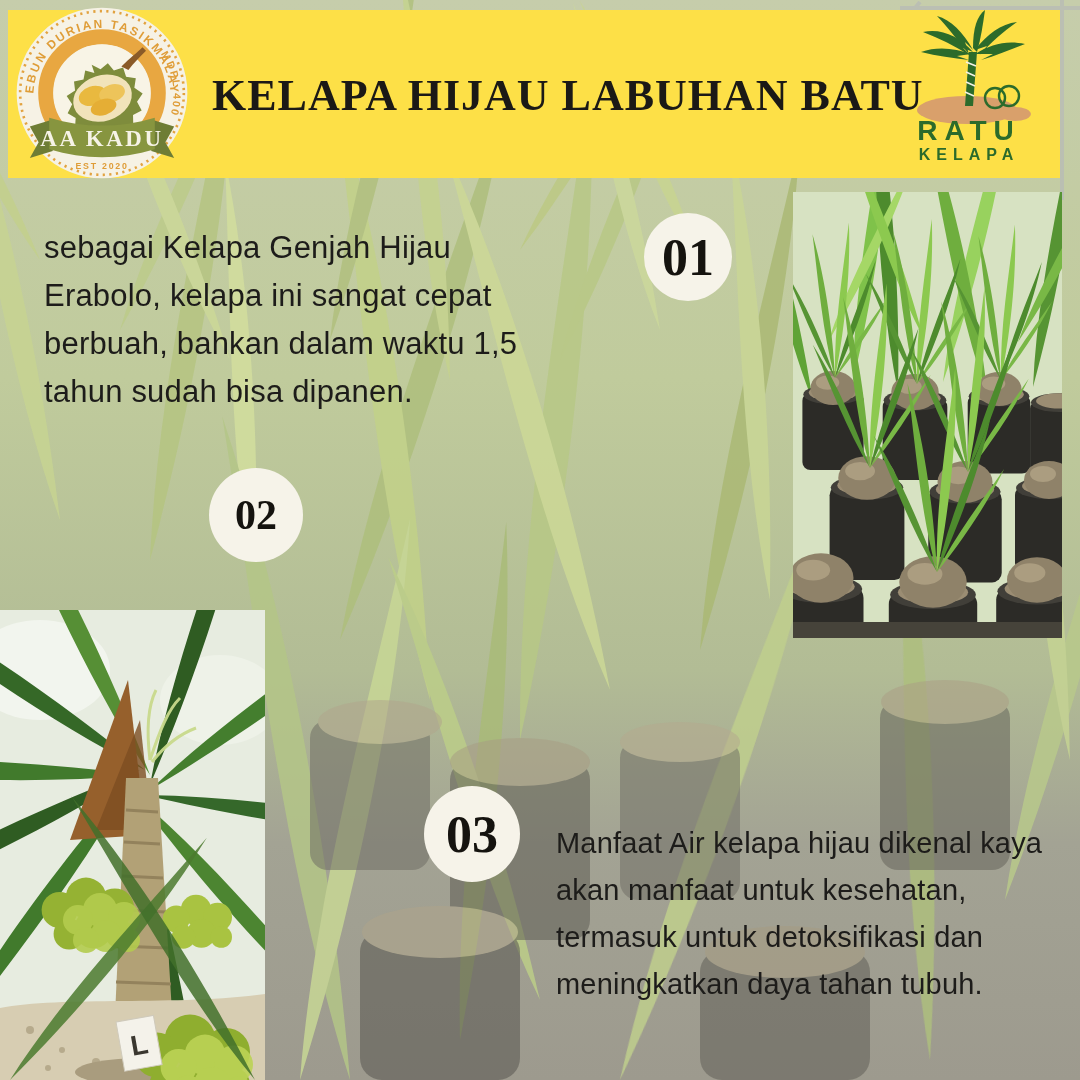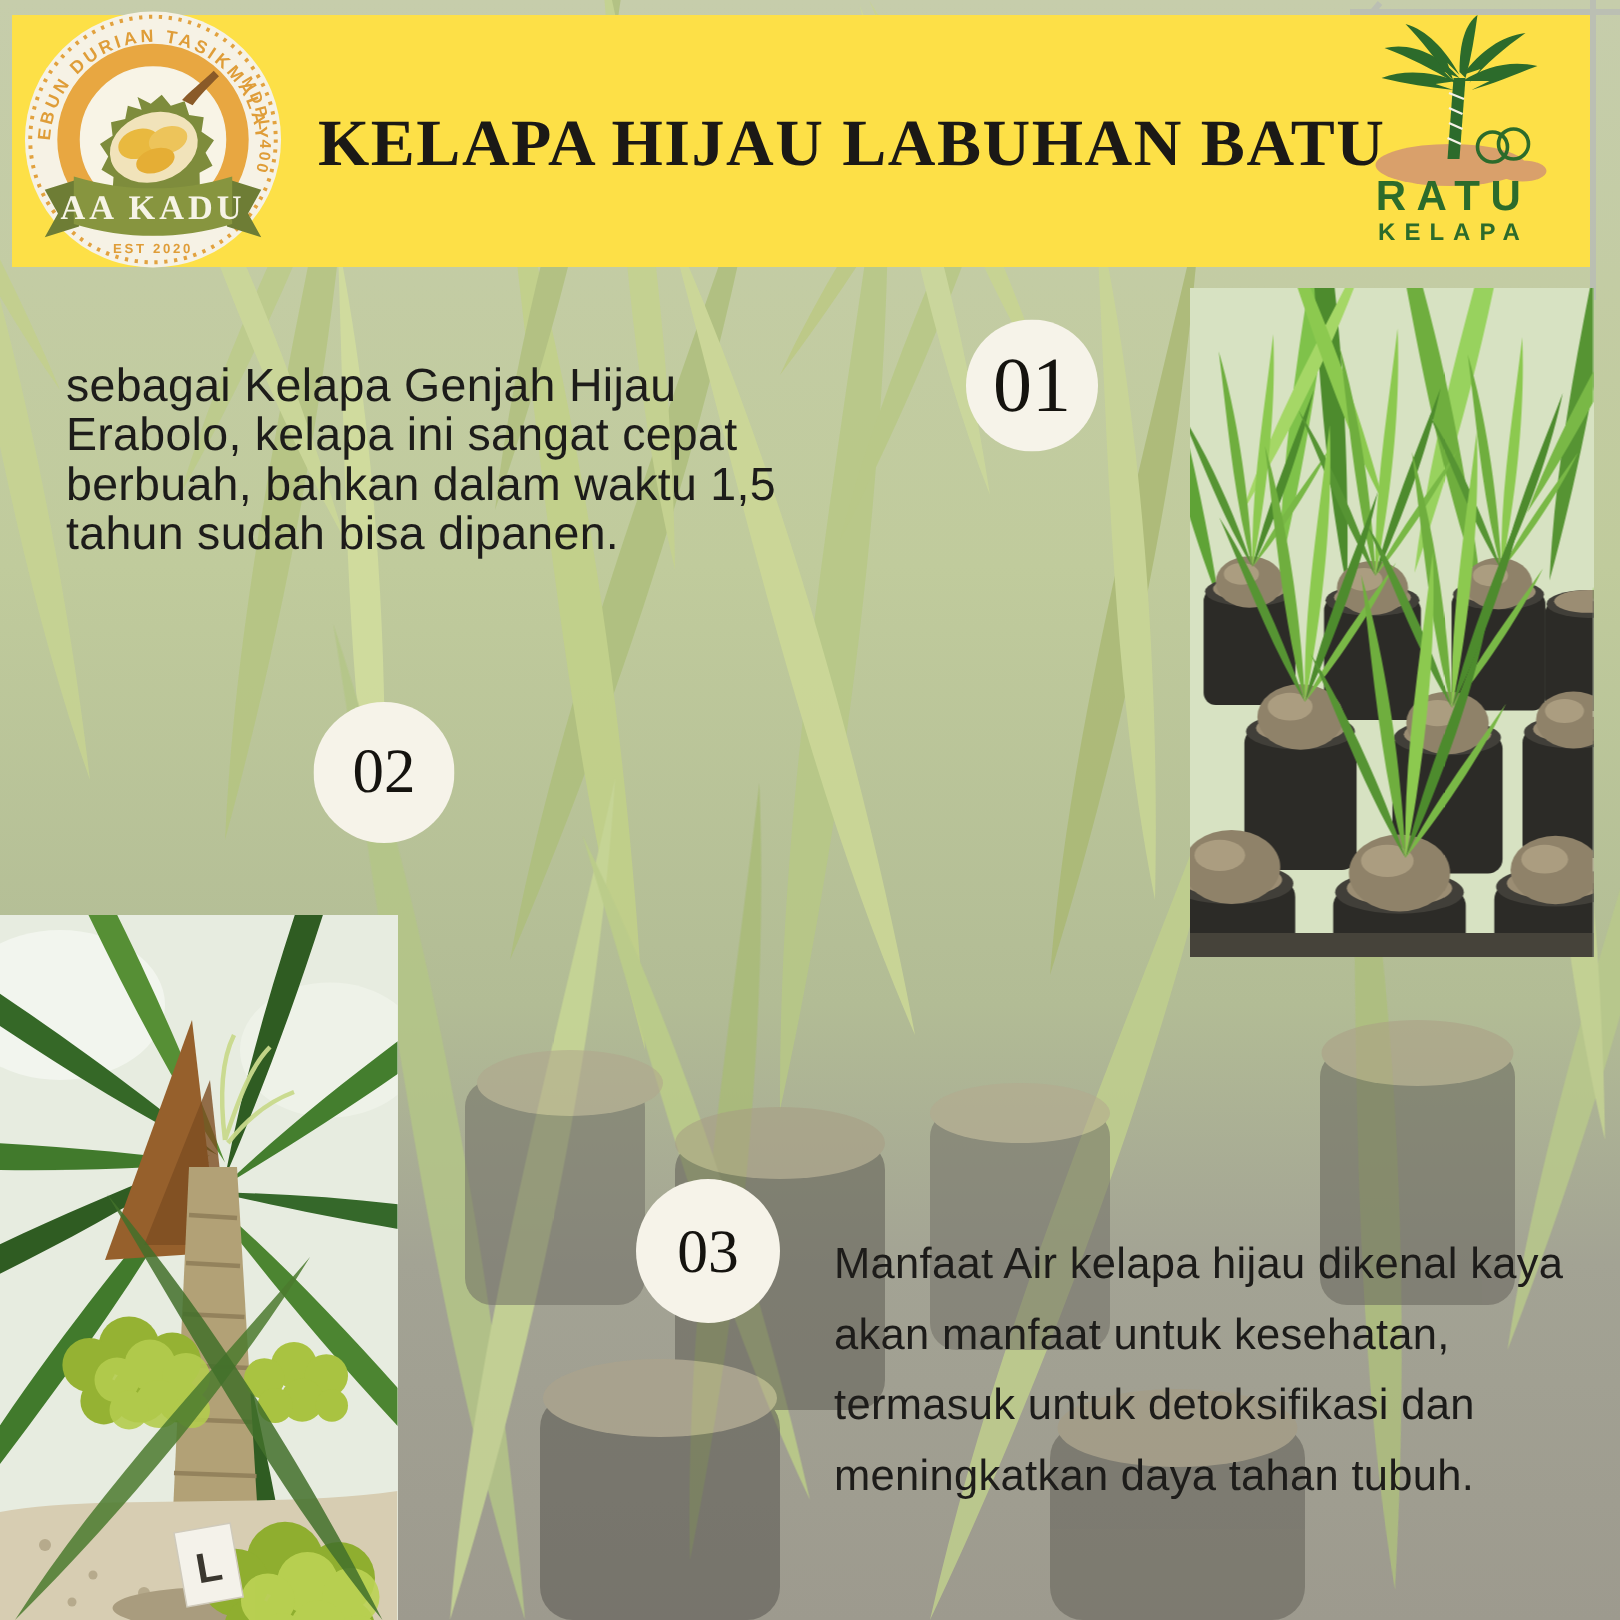--- a/index.html
+++ b/index.html
@@ -21,29 +21,29 @@
     line-height:60px;letter-spacing:1px;color:#1b1916;text-align:center;
     white-space:nowrap;
   }
   .ratu-logo{position:absolute;left:903px;top:10px;width:144px;height:154px;}
   .inset{position:absolute;}
   .inset.top-right{left:793px;top:192px;width:269px;height:446px;}
   .inset.bottom-left{left:0px;top:610px;width:265px;height:470px;}
   .num-badge{
     position:absolute;border-radius:50%;background:#f6f3e9;
     display:flex;align-items:center;justify-content:center;
-    font-family:"Liberation Serif",serif;font-weight:400;color:#15130f;
+    font-family:"Liberation Serif",serif;font-weight:700;color:#15130f;
   }
   .num-badge.n1{left:644px;top:213px;width:88px;height:88px;font-size:52px;}
   .num-badge.n2{left:209px;top:468px;width:94px;height:94px;font-size:42px;}
-  .num-badge.n3{left:424px;top:786px;width:96px;height:96px;font-size:41px;}
+  .num-badge.n3{left:424px;top:786px;width:96px;height:96px;font-size:52px;}
   .body-text{
     position:absolute;color:#1d1c1a;font-weight:400;letter-spacing:.2px;
   }
-  .body-text.t1{left:44px;top:240px;width:516px;font-size:31px;line-height:33px;}
+  .body-text.t1{left:44px;top:224px;width:516px;font-size:31px;line-height:48px;}
   .body-text.t2{left:302px;top:536px;width:534px;font-size:29px;line-height:47px;}
   .body-text.t3{left:556px;top:820px;width:492px;font-size:29px;line-height:47px;}
   .logo-arc{font-family:"Liberation Sans",sans-serif;font-weight:700;}
 </style>
 </head>
 <body>
 
 <div class="page">
 
   <svg class="bg-photo" viewBox="0 0 1080 1080" preserveAspectRatio="none" aria-hidden="true">

